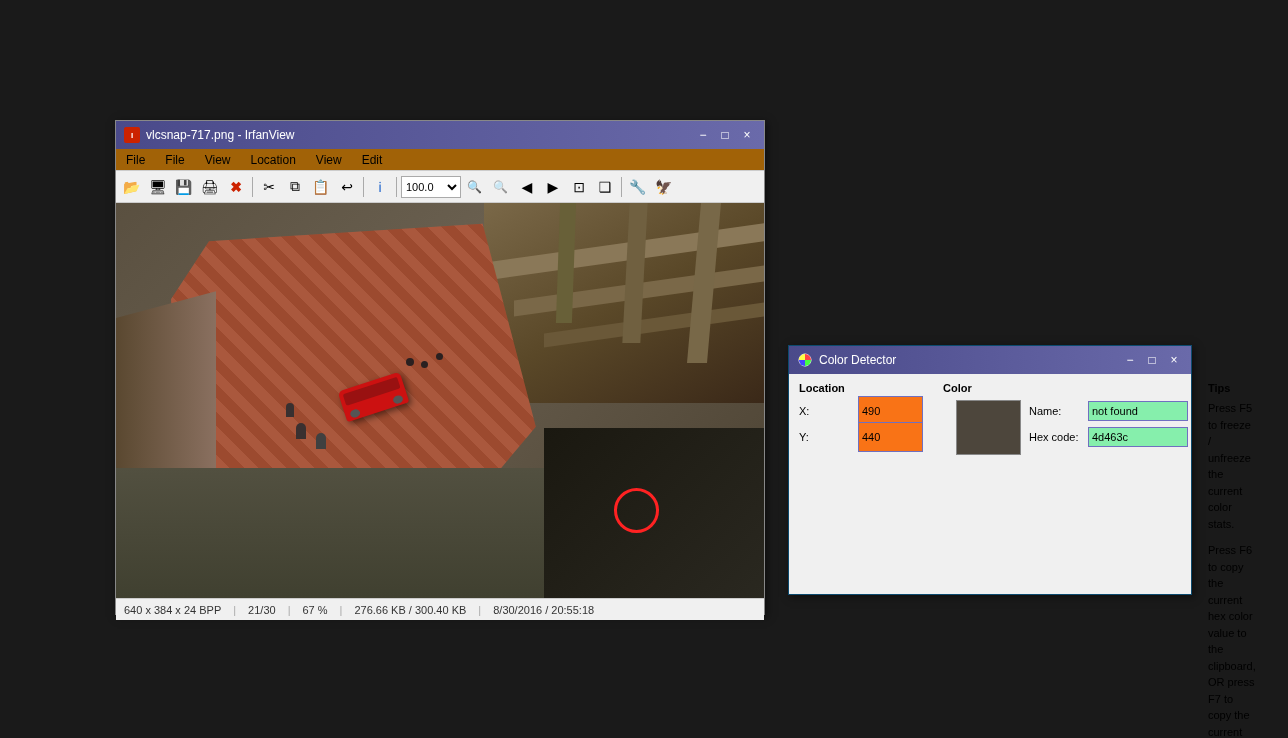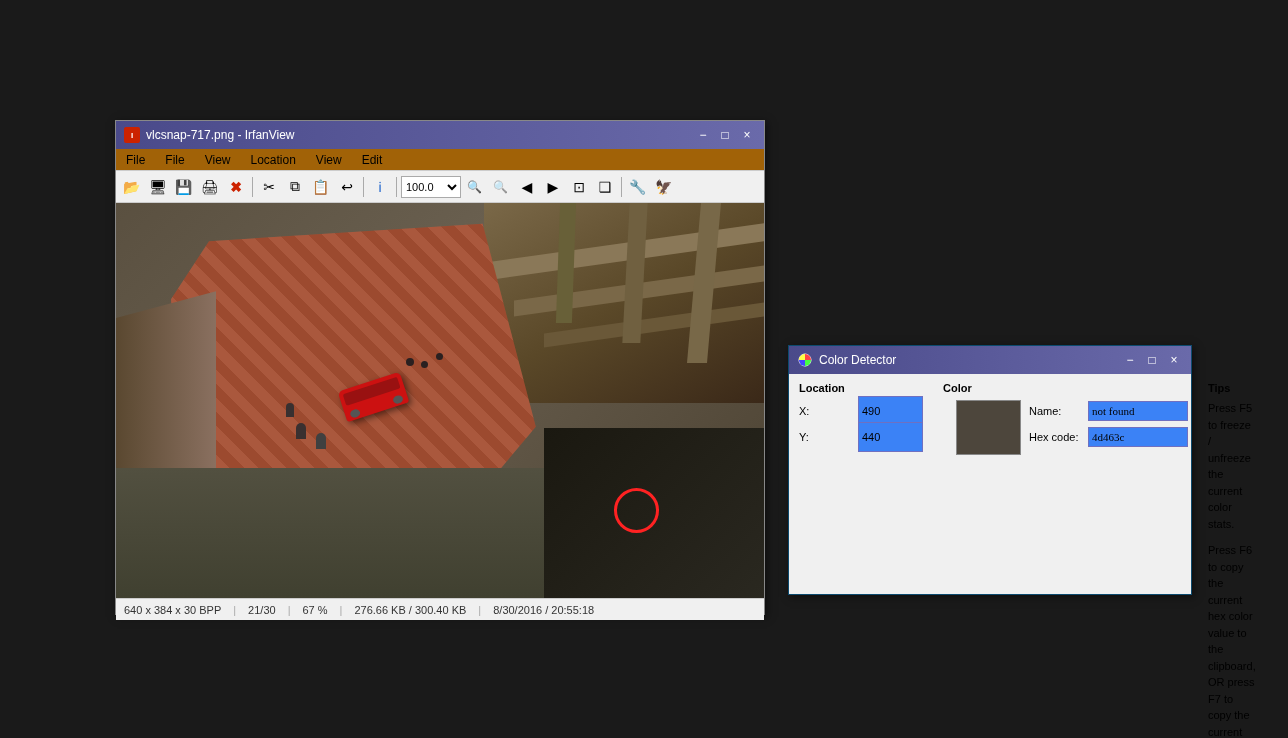--- a/index.html
+++ b/index.html
@@ -243,35 +243,34 @@
     .cd-label {
       font-size: 11px;
       color: #000;
       width: 55px;
     }
 
     .cd-input {
       width: 65px;
       height: 20px;
       border: 1px solid #7070c0;
-      background: #3b82f6;
+      background: #f97316;
       font-size: 11px;
       padding: 14px 3px;
       color: #000;
     }
 
     .cd-input-wide {
       width: 100px;
       height: 20px;
       border: 1px solid #7070c0;
-      background: #3b82f6;
+      background: #86efac;
       font-size: 11px;
       padding: 1px 3px;
       color: #000;
-      font-family: Liberation Serif, serif;
     }
 
     .color-swatch {
       width: 65px;
       height: 55px;
       background: #4d463c;
       border: 1px solid #888;
     }
 
     .cd-tips {
@@ -424,21 +423,21 @@
       <div style="position:absolute;top:158px;left:305px;width:7px;height:7px;background:#2a2020;border-radius:50%;"></div>
       <div style="position:absolute;top:150px;left:320px;width:7px;height:7px;background:#2a2020;border-radius:50%;"></div>
 
       <div class="circle-marker" style="position:absolute;bottom:65px;right:105px;width:45px;height:45px;
         border:3px solid #ff2222;border-radius:50%;background:transparent;">
       </div>
     </div>
   </div>
 
   <div class="statusbar">
-    <span>640 x 384 x 30 BPP</span>
+    <span>640 x 384 x 24 BPP</span>
     <span class="status-sep">|</span>
     <span>21/30</span>
     <span class="status-sep">|</span>
     <span>67 %</span>
     <span class="status-sep">|</span>
     <span>276.66 KB / 300.40 KB</span>
     <span class="status-sep">|</span>
     <span>8/30/2016 / 20:55:18</span>
   </div>
 </div>

